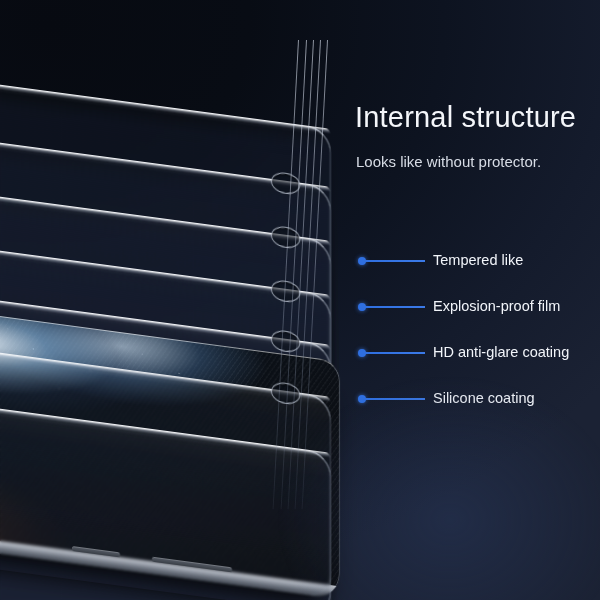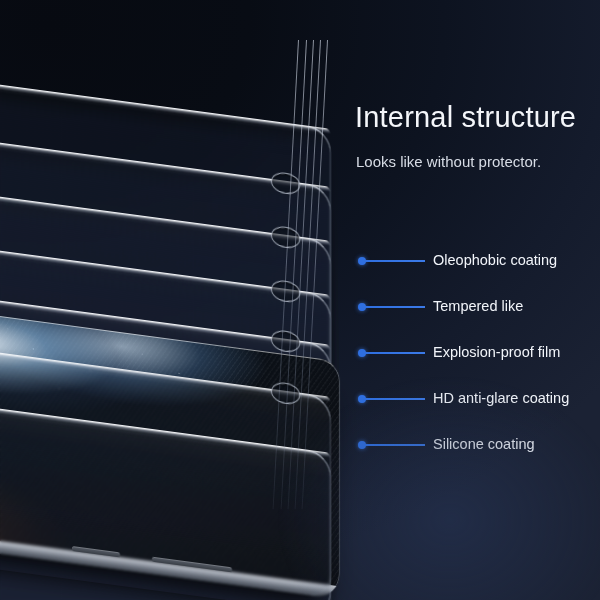--- a/index.html
+++ b/index.html
@@ -261,25 +261,20 @@
       <i style="transform: rotate(3.1deg); left:24px;"></i>
       <i style="transform: rotate(3.1deg); left:31px;"></i>
     </div>
   </div>
 
   <div class="title">Internal structure</div>
   <div class="subtitle">Looks like without protector.</div>
 
   <div class="callouts">
 
-    <div class="callout">
-      <span class="dot"></span>
-      <span class="lead"></span>
-      <span class="clabel">Oleophobic coating</span>
-    </div>
 
     <div class="callout">
       <span class="dot"></span>
       <span class="lead"></span>
       <span class="clabel">Tempered like</span>
     </div>
 
     <div class="callout">
       <span class="dot"></span>
       <span class="lead"></span>

